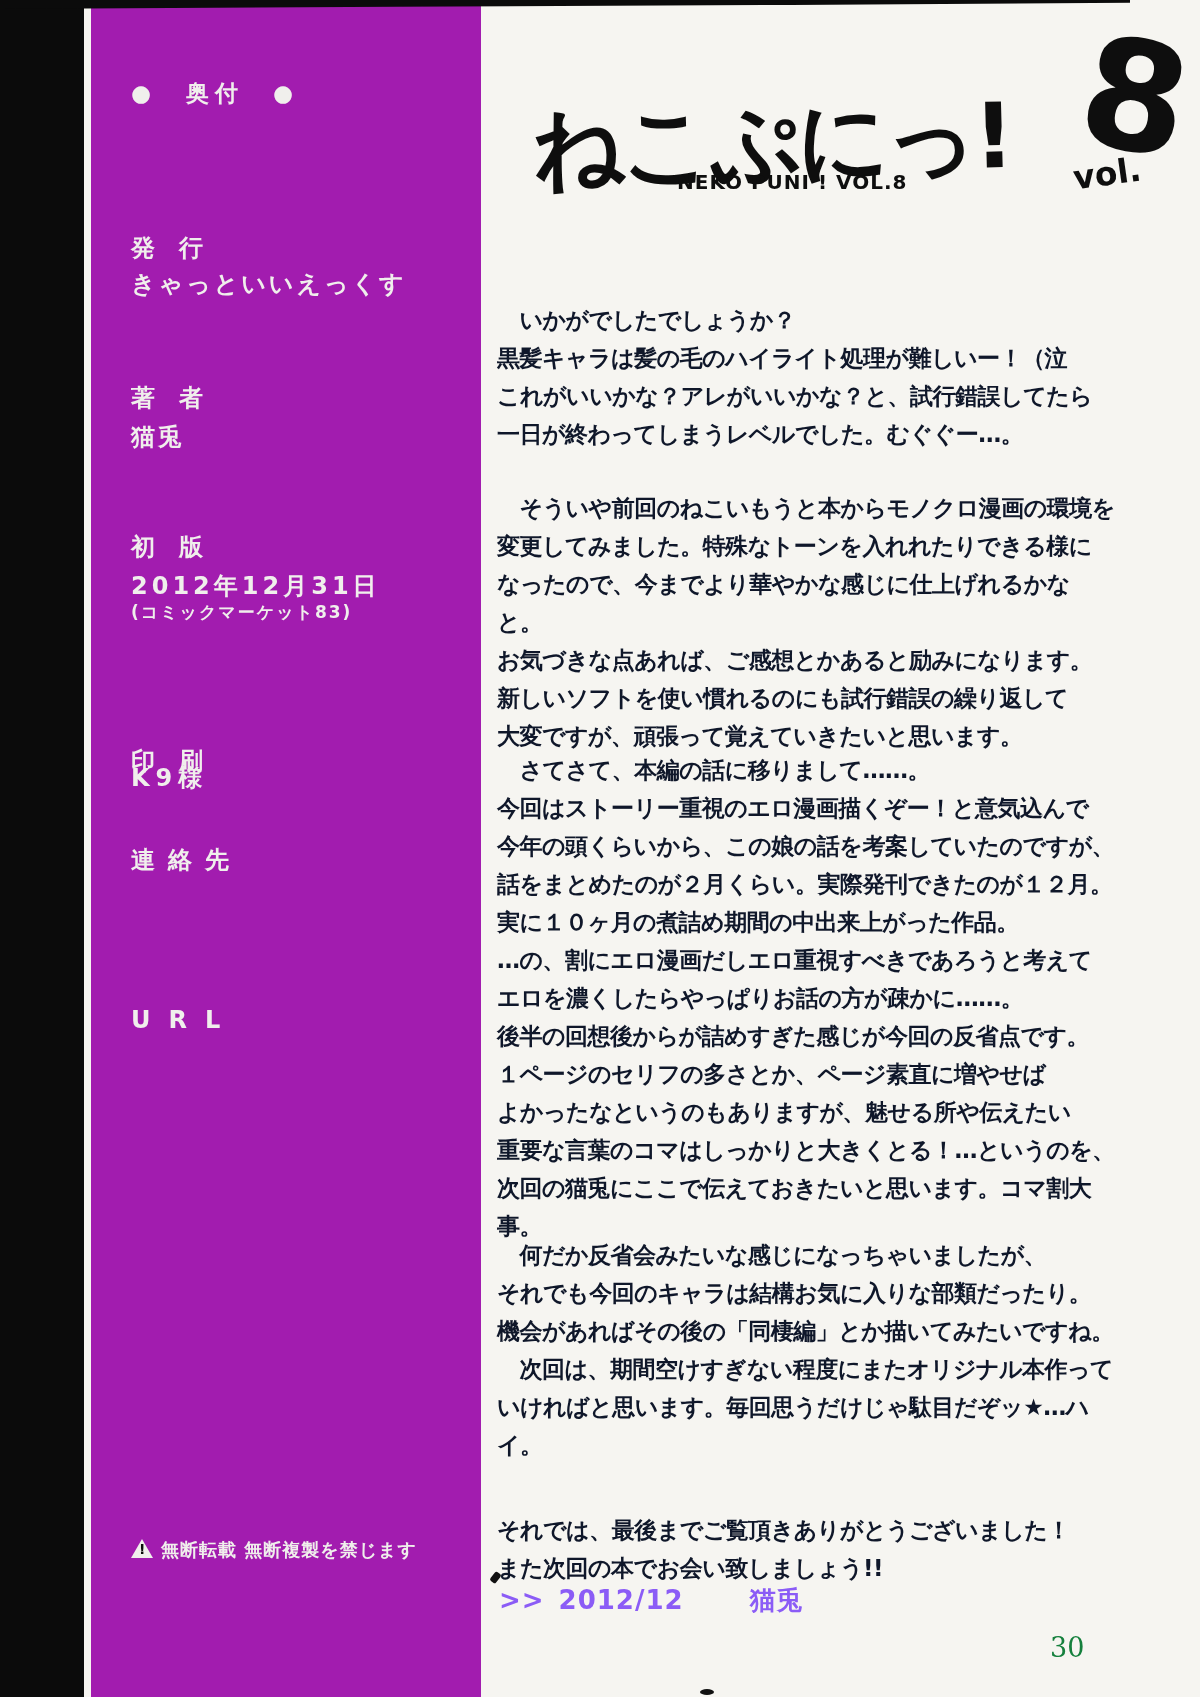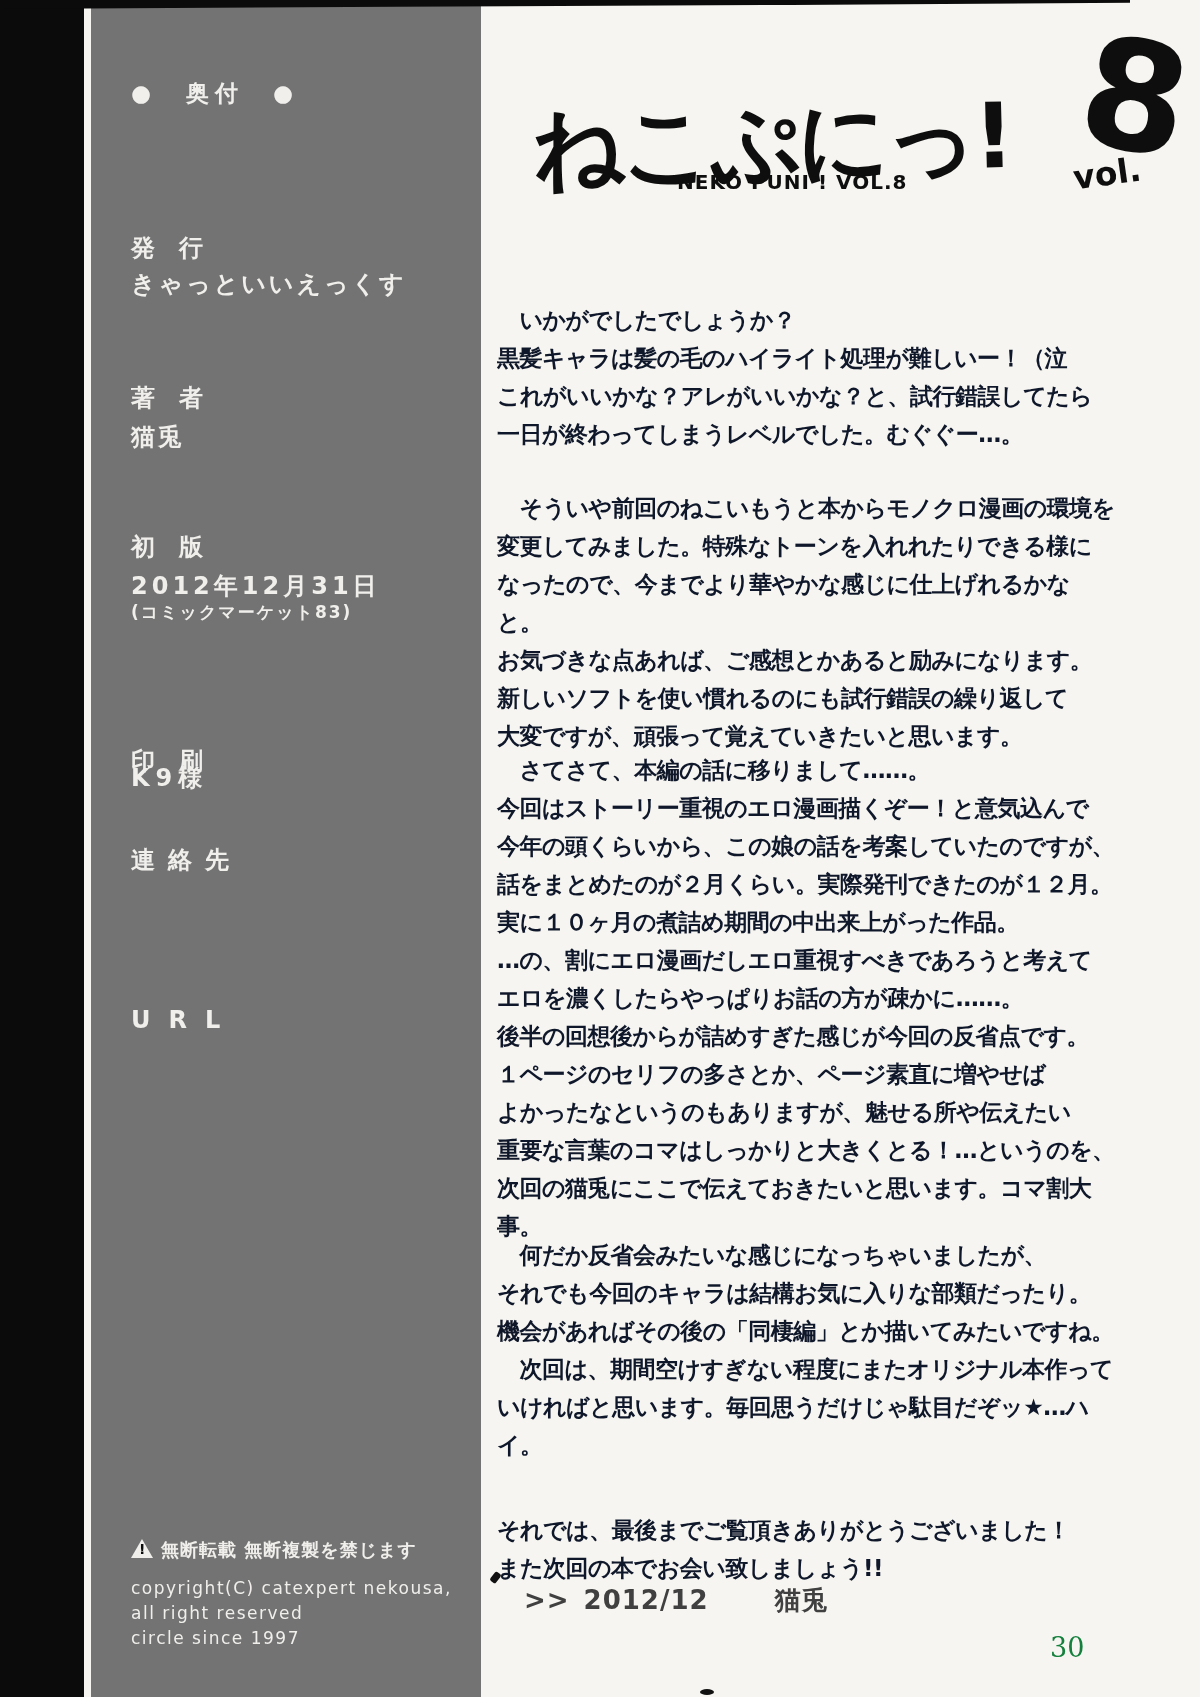--- a/index.html
+++ b/index.html
@@ -7,21 +7,21 @@
     width:1200px; height:1697px;
     position:relative;
     background:#f6f5f1;
     font-family:"DejaVu Sans","Liberation Sans",sans-serif;
     color:#161616;
     overflow:hidden;
   }
   
   .edge-strip { position:absolute; left:0; top:0; width:84px; height:1697px; background:#0b0b0b; }
   .white-line { position:absolute; left:84px; top:10px; width:7px; height:1679px; background:#f6f5f1; }
-  .panel { position:absolute; left:91px; top:0; width:390px; height:1697px; background:#737373; color:#f0efec; }
+  .panel { position:absolute; left:91px; top:0; width:390px; height:1697px; background:#a21caf; color:#f0efec; }
   .top-strip { position:absolute; left:0; top:0; width:1130px; height:9px; background:#0b0b0b;
                clip-path:polygon(0 0,100% 0,100% 30%,70% 55%,35% 75%,0 100%); }
   .speck { position:absolute; background:#111; }
   .speck1 { left:492px; top:1572px; width:7px; height:11px; transform:rotate(38deg); border-radius:2px; }
   .speck2 { left:700px; top:1689px; width:14px; height:6px; border-radius:50%; }
 
   .panel > div, .panel > span { position:absolute; left:40px; }
   .col-heading { top:78px; font-size:23px; font-weight:bold; letter-spacing:6px; }
   .col-label   { font-size:24px; font-weight:bold; }
   .col-value   { font-size:24px; font-weight:600; letter-spacing:3px; }
@@ -52,21 +52,21 @@
   .logo-8     { left:585px; top:-20px; font-size:152px; transform:rotate(10deg); line-height:1; }
   .logo-subtitle { left:180px; top:128px; font-size:20px; letter-spacing:1px; white-space:nowrap; }
 
   
   .para { position:absolute; left:497px; width:618px; font-size:23px; line-height:38px;
           letter-spacing:-0.5px; font-weight:600; white-space:pre-line; color:#0f172a; }
   .p1 { top:278px; } .p2 { top:466px; } .p3 { top:728px; } .p4 { top:1213px; } .p5 { top:1479px;margin-top:32px; }
 
   
   .footer { position:absolute; left:499px; top:1583px; font-size:26px; font-weight:bold;
-            letter-spacing:1px; color:#404040;margin-left:25px; }
+            letter-spacing:1px; color:#8b5cf6; }
   .footer span { margin-right:14px; }
   .footer .f-author { margin-left:52px; }
   .page-number { position:absolute; left:1050px; top:1632px; font-size:27px;
                  font-family:"DejaVu Serif","Liberation Serif",serif; color:#15803d; }
 </style>
 </head>
 <body>
 
 <div class="edge-strip"></div>
 <div class="white-line"></div>
@@ -87,23 +87,20 @@
   <div class="col-label t-pr-label">印　刷</div>
   <div class="col-value t-pr-value">K9様</div>
 
   <div class="col-label ls-wide t-ct-label">連絡先</div>
 
   <div class="col-label ls-caps t-url-label">URL</div>
 
   <div class="notice-row">
     <span class="warn"><i class="warn-bang">!</i></span><span>無断転載 無断複製を禁じます</span>
   </div>
-  <div class="copyright">copyright(C) catexpert nekousa,
-all right reserved
-circle since 1997</div>
 </div>
 
 <div class="top-strip"></div>
 
 <div class="logo">
   <div class="logo-title">ねこぷにっ!</div>
   <div class="logo-vol">vol.</div>
   <div class="logo-8">8</div>
   <div class="logo-subtitle">NEKO PUNI ! VOL.8</div>
 </div>

